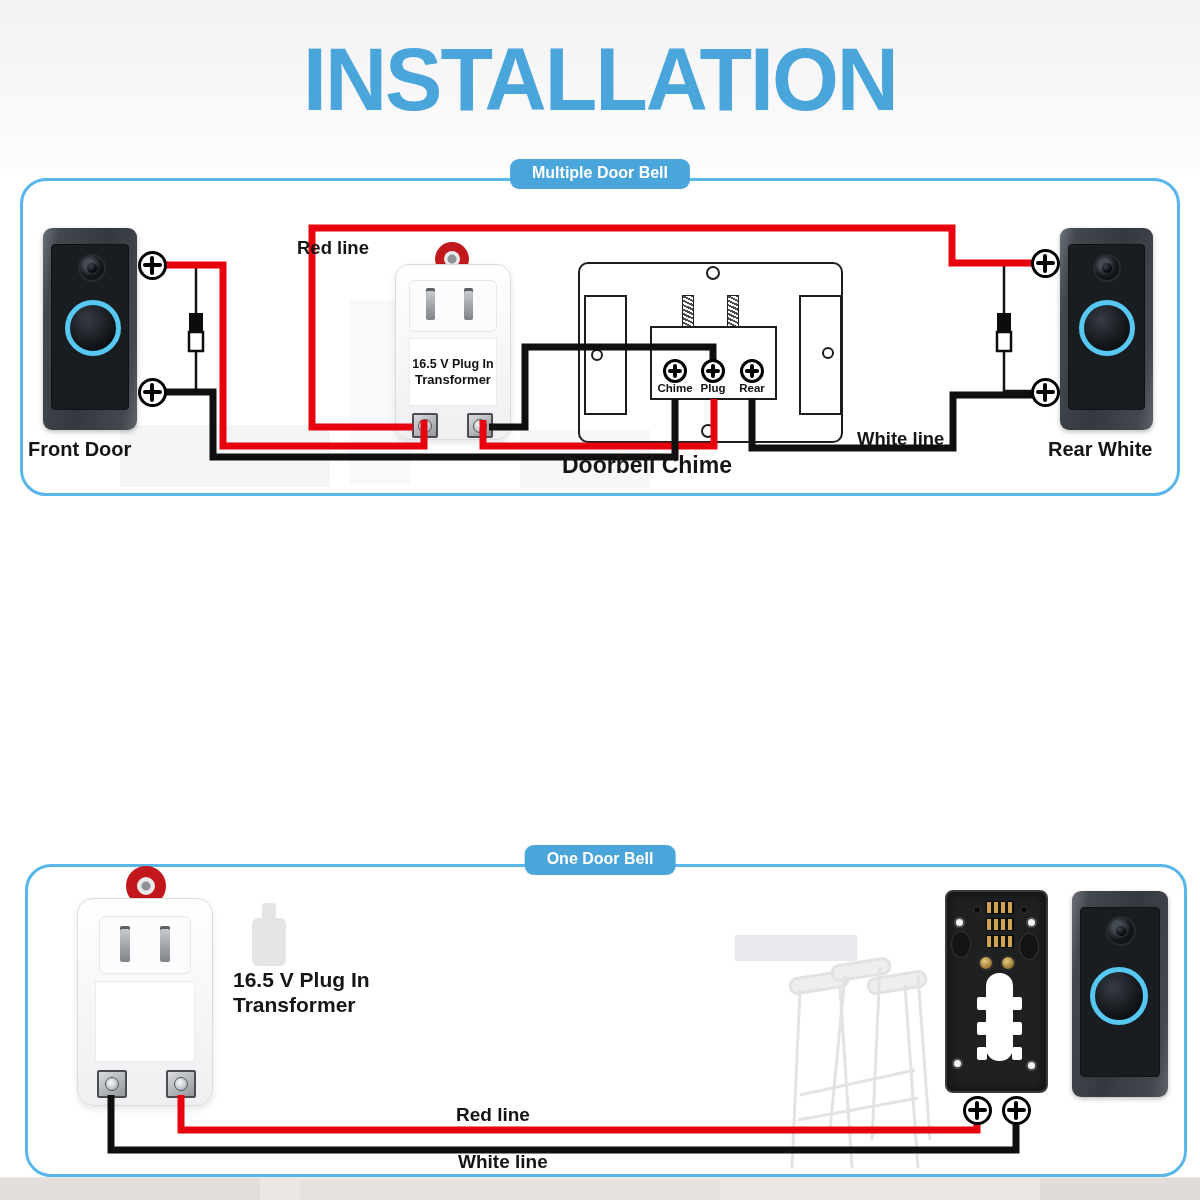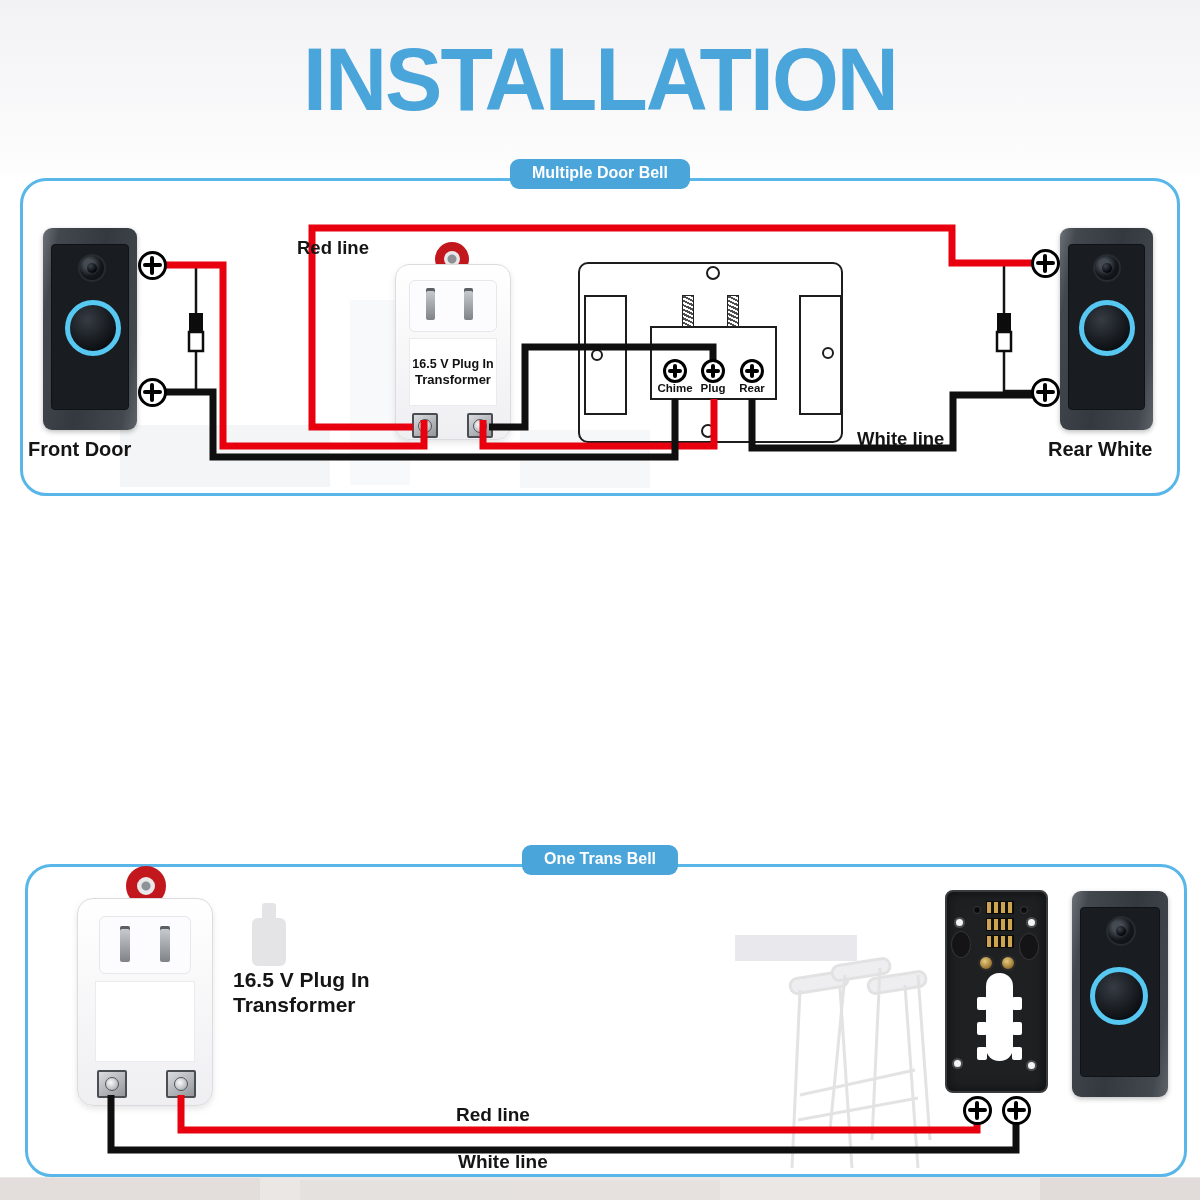--- a/index.html
+++ b/index.html
@@ -189,40 +189,41 @@
       <span class="ph"></span>
       <span class="pv"></span>
     </div>
   <div class="abs plus-term sm" style="left:740px; top:359px;">
       <span class="ph"></span>
       <span class="pv"></span>
     </div>
   <div class="abs term-lbl" style="left:655px; top:382px; width:40px;">Chime</div>
   <div class="abs term-lbl" style="left:693px; top:382px; width:40px;">Plug</div>
   <div class="abs term-lbl" style="left:732px; top:382px; width:40px;">Rear</div>
+  <div class="abs lbl center" style="left:562px; top:452px; width:300px; font-size:23px;">Doorbell Chime</div>
 
   <div class="abs plus-term" style="left:137.5px; top:250.5px;">
       <span class="ph"></span>
       <span class="pv"></span>
     </div>
   <div class="abs plus-term" style="left:137.5px; top:377.5px;">
       <span class="ph"></span>
       <span class="pv"></span>
     </div>
   <div class="abs plus-term" style="left:1030.5px; top:248.5px;">
       <span class="ph"></span>
       <span class="pv"></span>
     </div>
   <div class="abs plus-term" style="left:1030.5px; top:377.5px;">
       <span class="ph"></span>
       <span class="pv"></span>
     </div>
 
   <div class="abs section-box" style="left:25px; top:864px; width:1162px; height:313px;"></div>
-  <div class="abs badge" style="top:845px;">One Trans Bell</div>
+  <div class="abs badge" style="top:845px;">One Door Bell</div>
 
   <div class="abs tx-tab" style="left:131px; top:876px; width:30px; height:26px;"></div>
   <div class="abs tx-ring big" style="left:126px; top:866px; width:40px; height:40px;"></div>
   <div class="abs tx-body" style="left:77px; top:898px; width:136px; height:208px; border-radius:16px;"></div>
   <div class="abs tx-panel" style="left:99px; top:916px; width:92px; height:58px;"></div>
   <div class="abs prong" style="left:120px; top:926px; width:10px; height:36px;"></div>
   <div class="abs prong" style="left:160px; top:926px; width:10px; height:36px;"></div>
   <div class="abs tx-label" style="left:95px; top:981px; width:100px; height:81px;"></div>
   <div class="abs tx-block" style="left:97px; top:1070px; width:30px; height:28px;">
       <div class="screw"></div>

